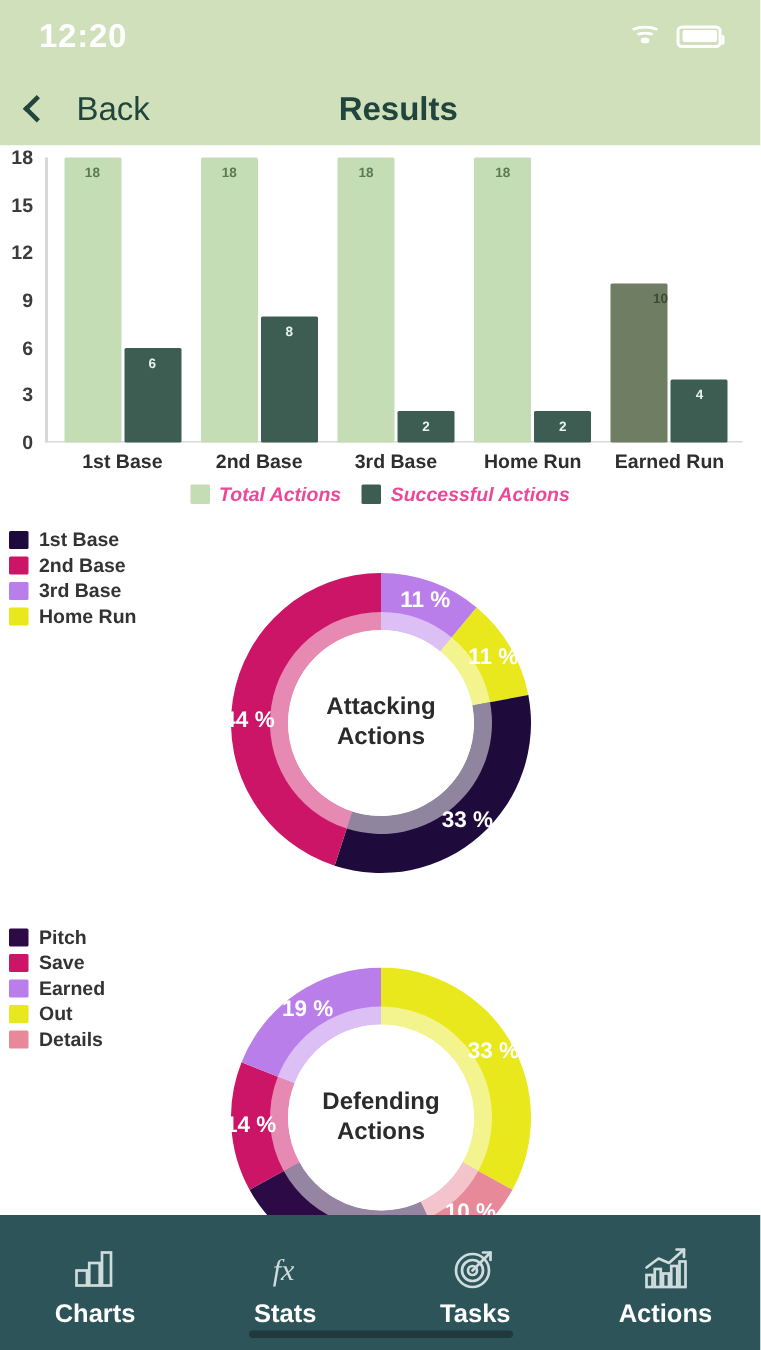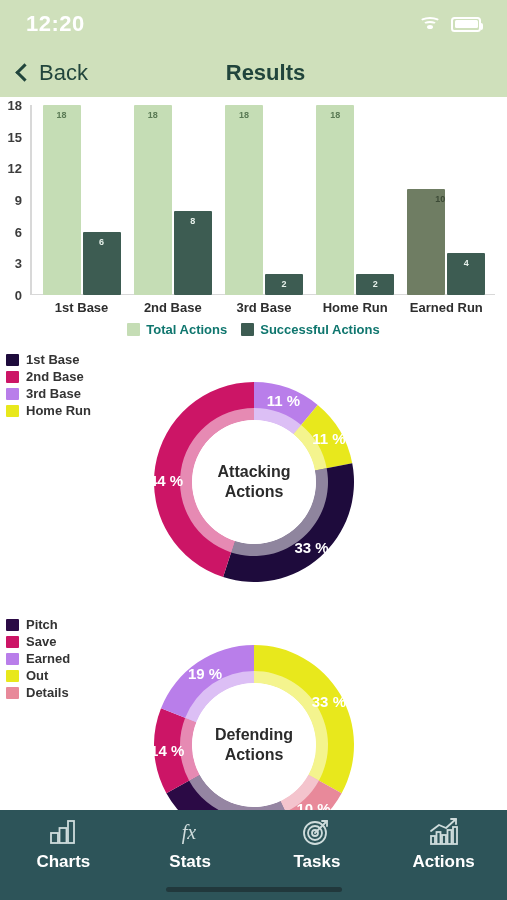--- a/index.html
+++ b/index.html
@@ -32,21 +32,21 @@
             position:relative; }
   .battery::after{ content:""; position:absolute; right:-4px; top:4px;
                    width:2.5px; height:7px; background:#ffffff; border-radius:0 2px 2px 0; }
   .battery span{ position:absolute; inset:1.5px; background:#ffffff; border-radius:1.5px; display:block; }
 
   
   .navbar{
     position:absolute; top:48px; left:0; width:507px; height:49px;
     background:#cfe0bb; display:flex; align-items:center;
   }
-  .back-btn{ display:flex; align-items:center; gap:8px; margin-left:14px; cursor:pointer; }
+  .back-btn{ display:flex; align-items:center; gap:20px; margin-left:14px; cursor:pointer; }
   .chev{ width:13px; height:13px; border-left:3.4px solid #21453c;
          border-bottom:3.4px solid #21453c; transform:rotate(45deg); margin-left:4px; }
   .back-label{ font-size:22px; color:#21453c; font-weight:500; }
   .nav-title{ position:absolute; left:0; right:0; text-align:center;
               font-size:22px; font-weight:bold; color:#21453c; pointer-events:none;padding-left:24px; }
 
   
   .barchart-wrap{ position:absolute; top:97px; left:0; width:507px; height:250px; background:#fff; }
   .bc-plot{ position:absolute; left:30px; top:8px; width:465px; height:190px; }
   .bc-axis{ position:absolute; left:0; top:0; width:1.5px; height:190px; background:#d8d8d8; }
@@ -66,39 +66,39 @@
   .bar-total .bar-val{ color:#5a7a54; }
   .bar-total.olive .bar-val{ color:#3c4a36;text-align:right; }
   .bar-succ .bar-val{ color:#e8f2ec; }
   .xlabels{ position:absolute; left:36px; top:203px; width:456px;
             display:flex; justify-content:space-around; }
   .xlab{ width:84px; text-align:center; font-size:13px; color:#2e2e2e; font-weight:bold; }
   .bc-legend{ position:absolute; top:225px; left:0; width:507px;
               display:flex; justify-content:center; gap:14px; }
   .lg-item{ display:flex; align-items:center; gap:6px; }
   .lg-sw{ width:13px; height:13px; border-radius:1px; }
-  .lg-tx{ font-size:13px; color:#0f766e; font-weight:bold; }
+  .lg-tx{ font-size:13px; color:#ec4899; font-weight:bold;font-style:italic; }
 
   
   .donut-block{ position:absolute; left:0; width:507px; }
   .d-legend{ position:absolute; left:6px; top:0; }
   .d-lg-row{ display:flex; align-items:center; gap:7px; margin-bottom:2px; }
   .d-lg-sw{ width:13px; height:12px; border-radius:1px; }
   .d-lg-tx{ font-size:13px; color:#333; font-weight:bold; }
   .donut-hole{ position:absolute; border-radius:50%; background:#ffffff;
       display:flex; flex-direction:column; align-items:center; justify-content:center; }
   .donut-hole span{ font-size:16px; color:#2b2b2b; font-weight:bold; line-height:1.25; }
   .slice-label{ position:absolute; font-size:15px; font-weight:bold;
       color:#ffffff; transform:translate(-50%,-50%); white-space:nowrap; }
 
   
   .tabbar{ position:absolute; bottom:0; left:0; width:507px; height:90px;
            background:#2d5459; display:flex; }
   .tab{ flex:1; display:flex; flex-direction:column; align-items:center;
-        gap:4px; cursor:pointer; padding-top:6px; }
+        justify-content:center; gap:4px; cursor:pointer; padding-top:6px; }
   .tab-ico{ width:34px; height:32px; position:relative; }
   .tab-lab{ font-size:17px; color:#ffffff; font-weight:bold; }
   .home-ind{ position:absolute; bottom:8px; left:50%; transform:translateX(-50%);
              width:176px; height:5px; border-radius:3px; background:#21383c; }
 </style>
 </head>
 <body>
 
 <div id="app">
 

